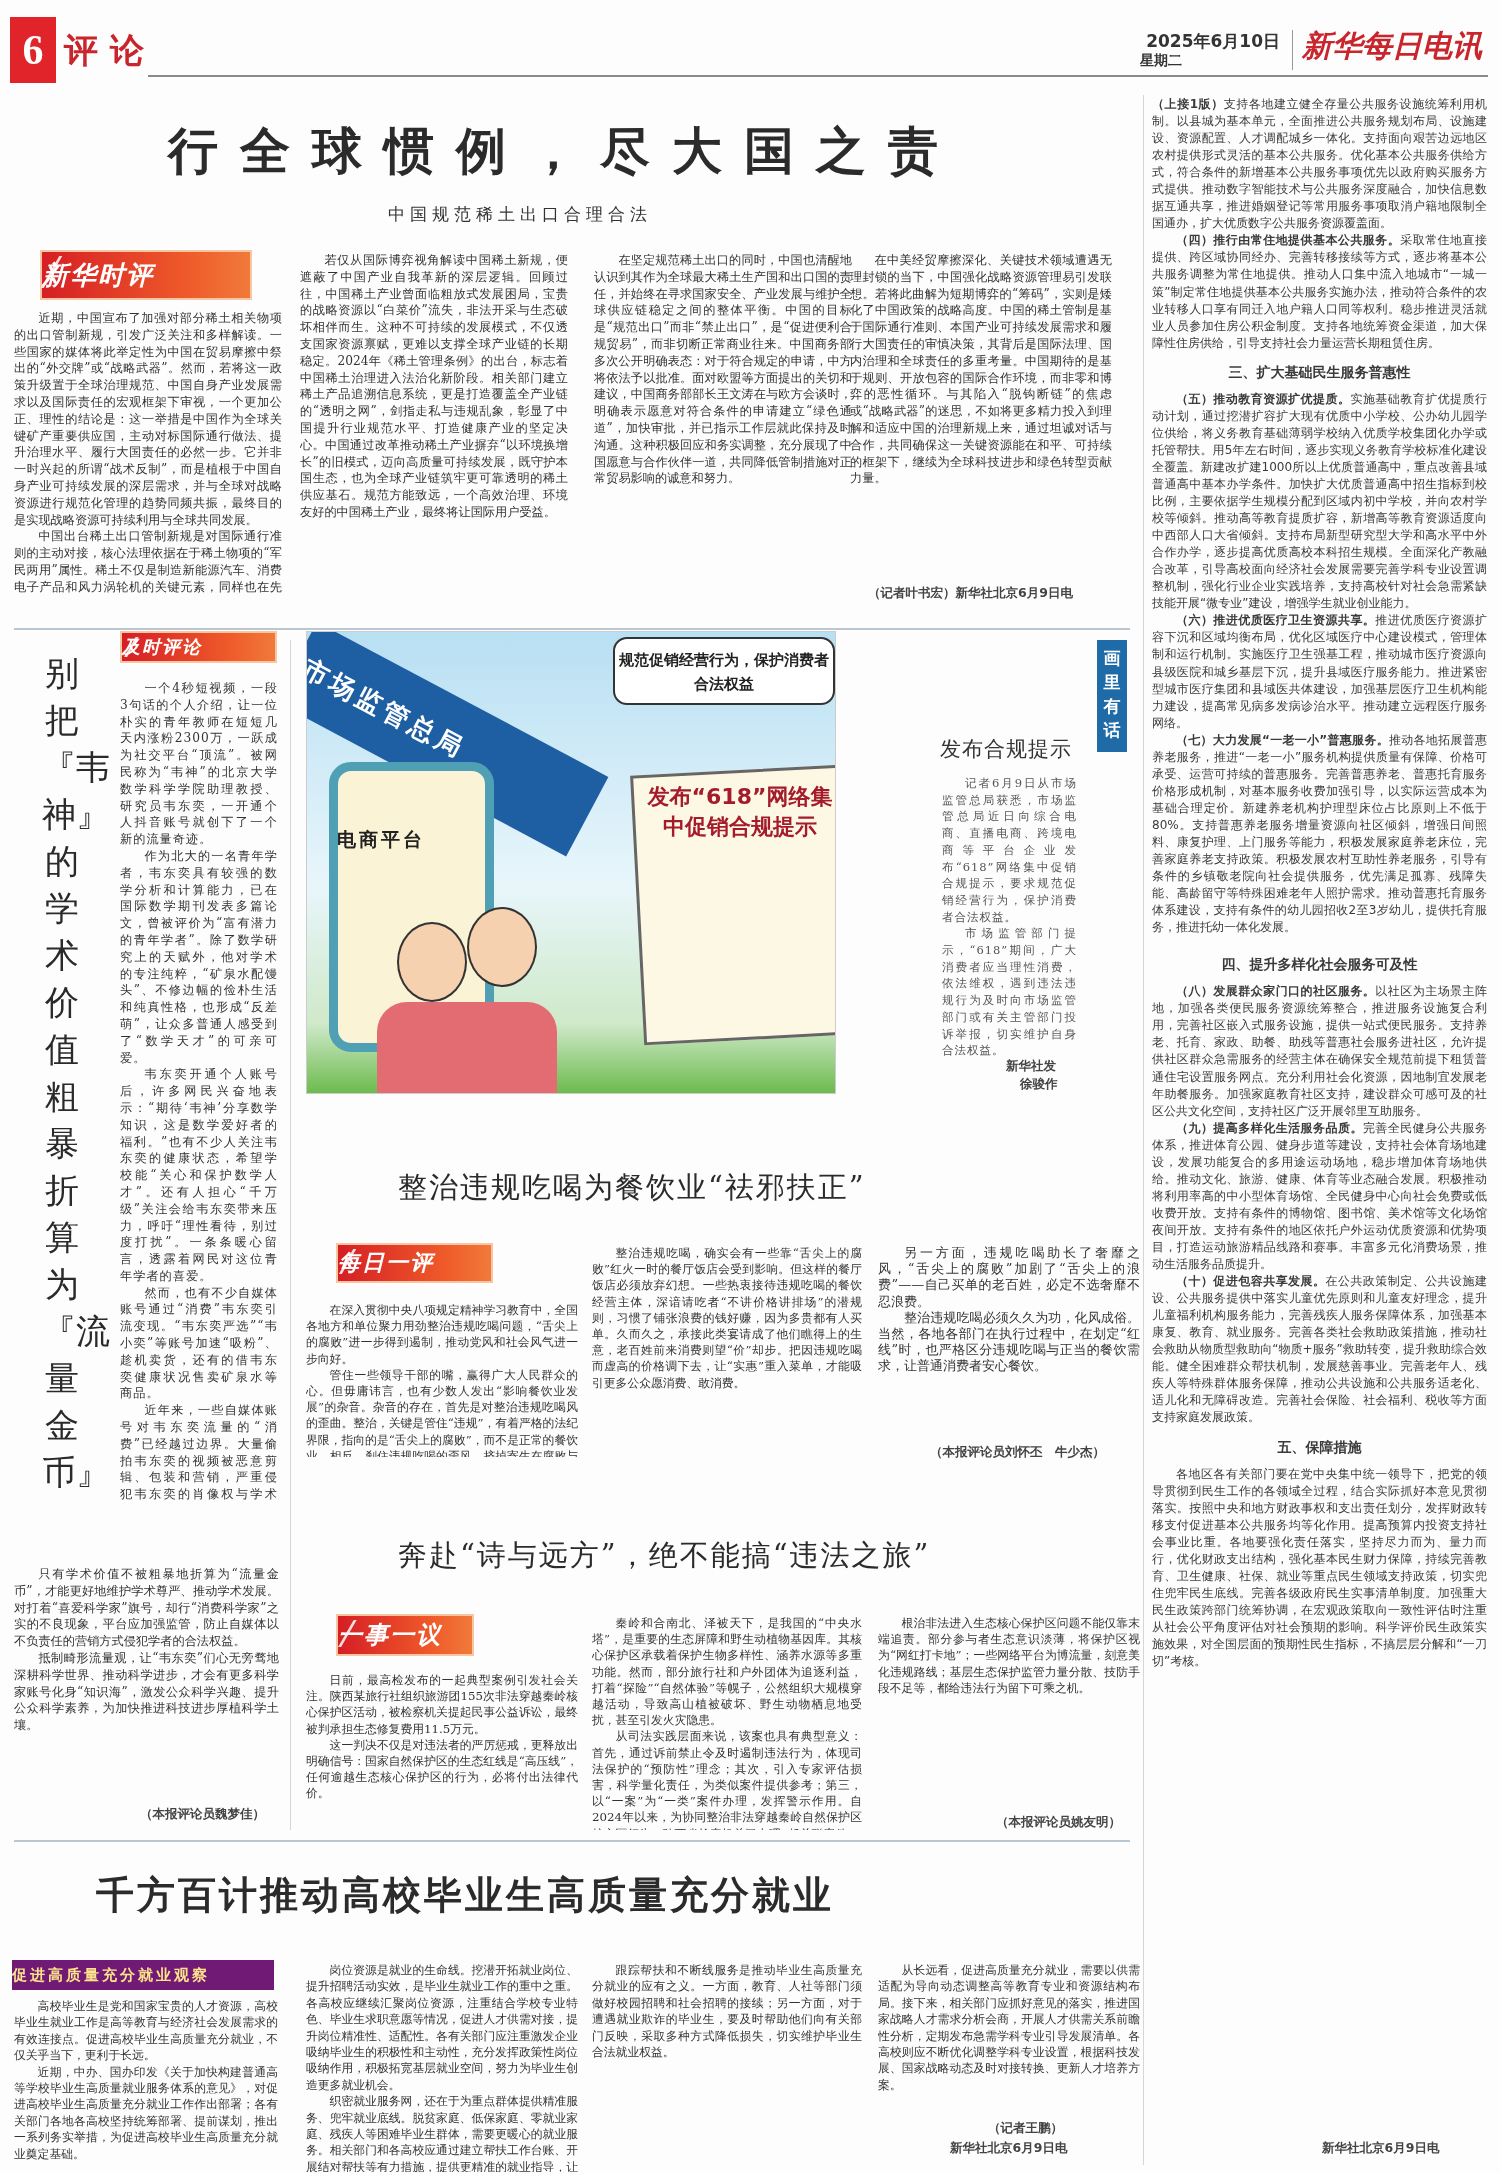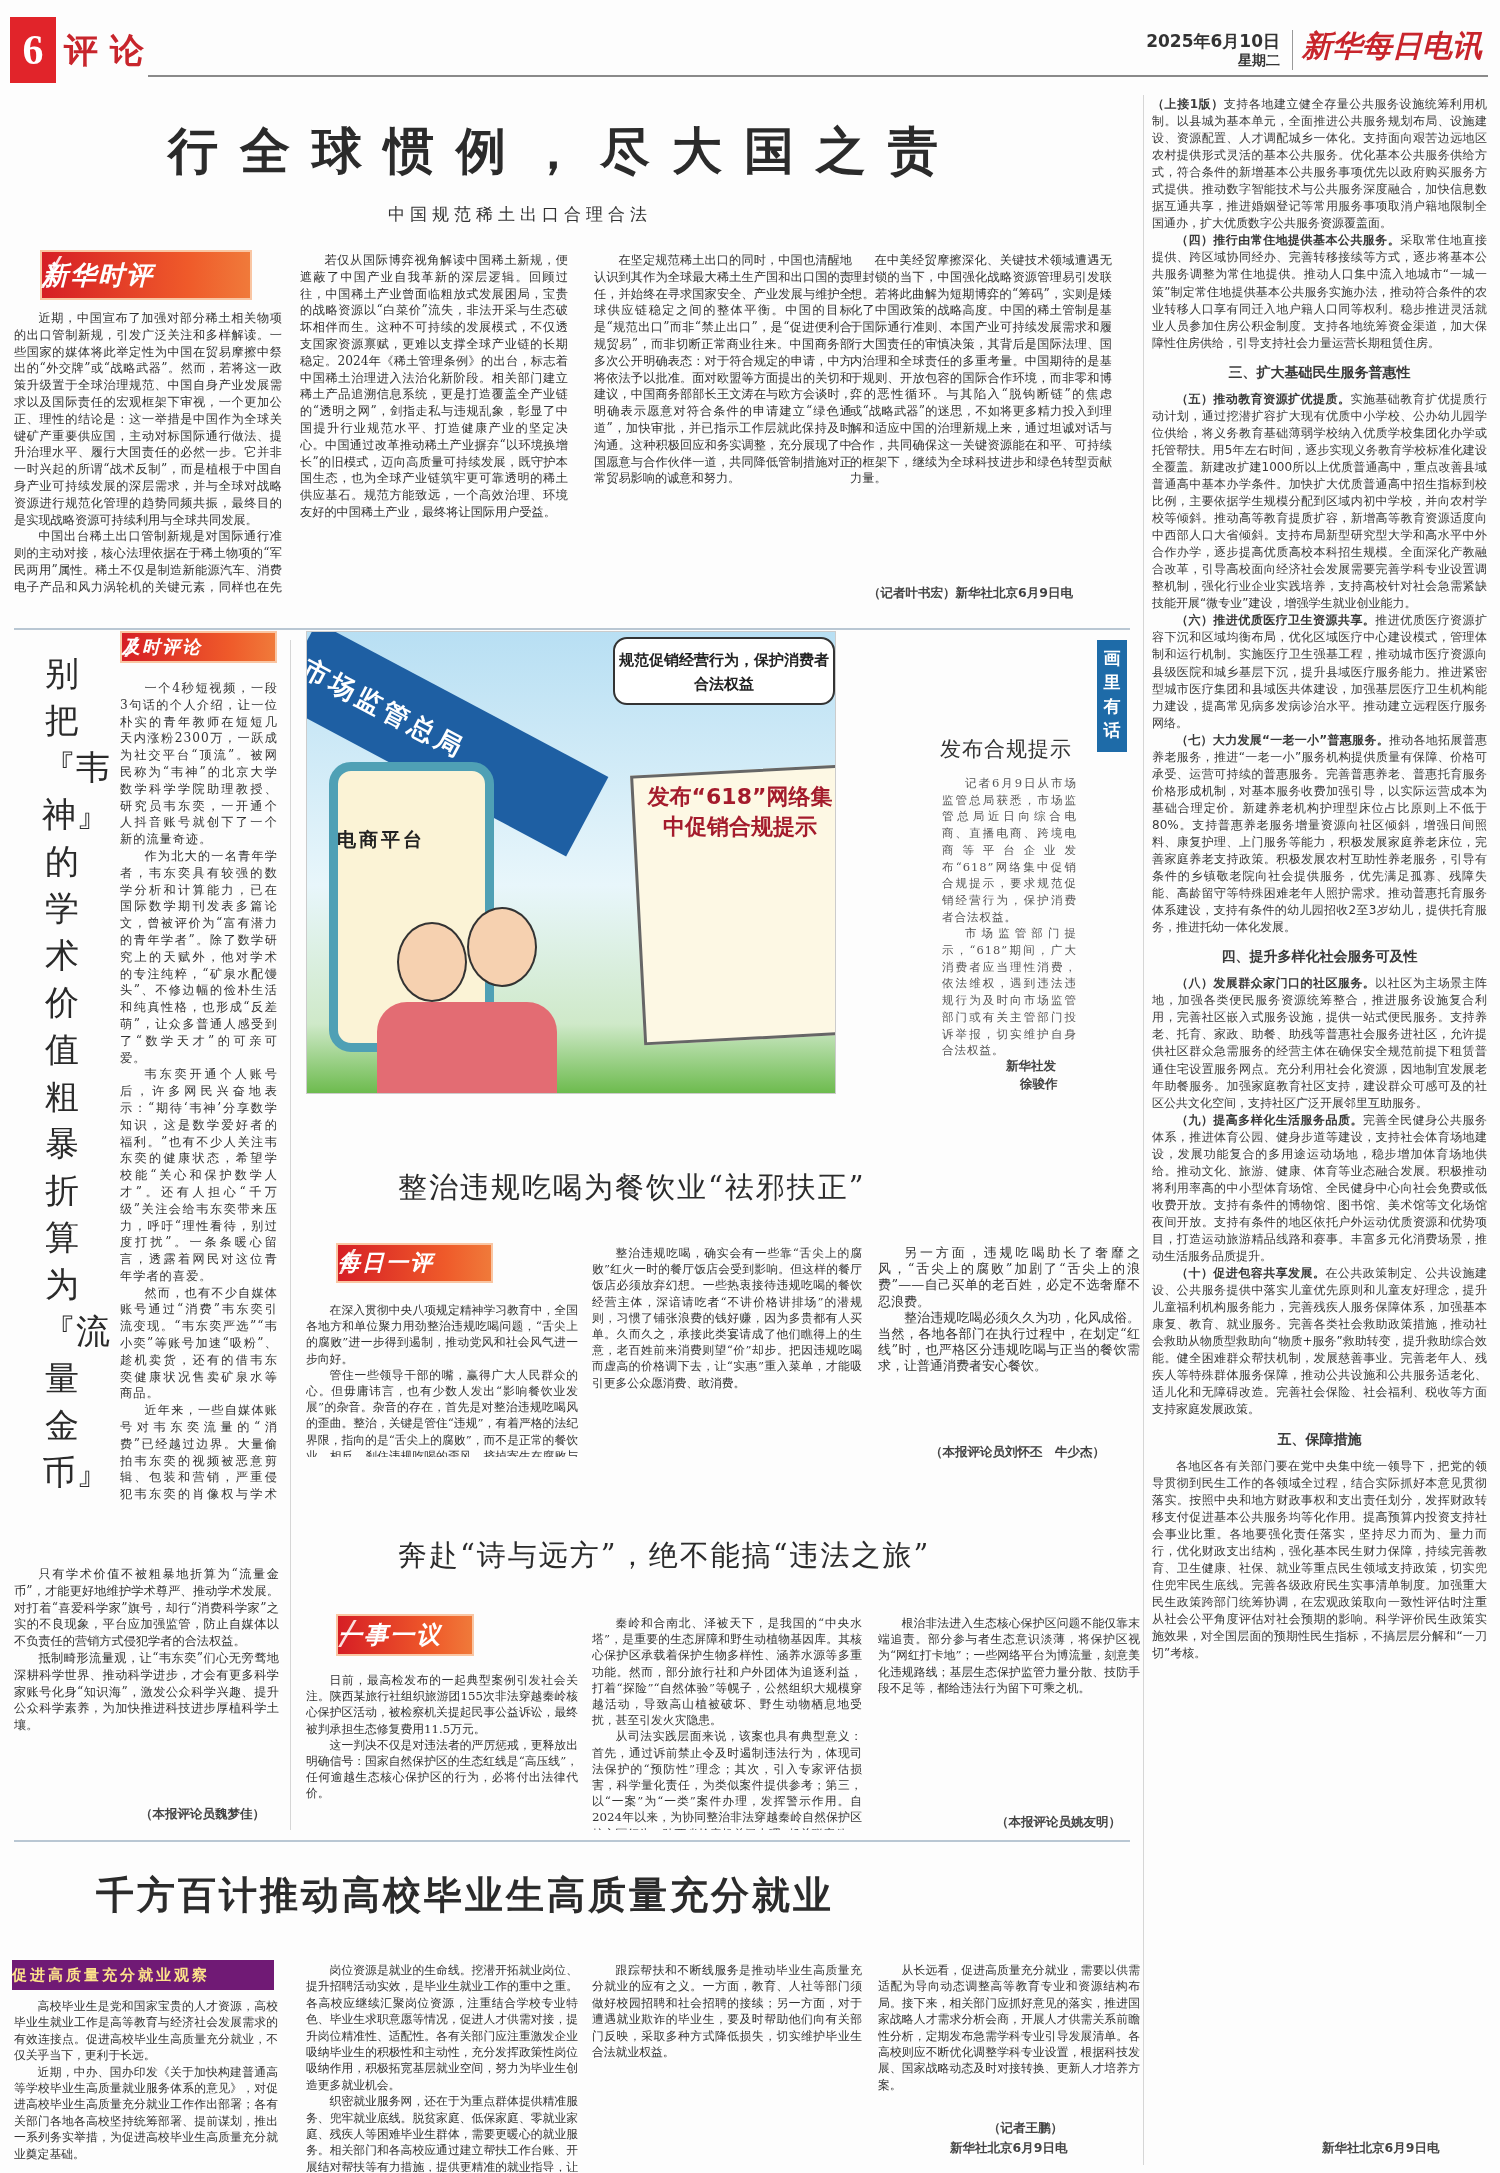--- a/index.html
+++ b/index.html
@@ -8,21 +8,21 @@
   .abs { position: absolute; }
   .txt { font-size: 12.2px; line-height: 16.8px; text-align: justify; color: #333; }
   .txt p { text-indent: 2em; }
   .sans { font-family: "DejaVu Sans", "Liberation Sans", sans-serif; }
 
   
   #page-num { left: 10px; top: 17px; width: 46px; height: 66px; background: #e1242a; color: #fff; font-size: 42px; font-weight: bold; text-align: center; line-height: 66px; font-family: "Liberation Serif", serif; }
   #section-name { left: 64px; top: 28px; font-size: 34px; font-weight: bold; color: #c8252c; letter-spacing: 12px; }
   #header-rule { left: 148px; top: 75px; width: 1340px; height: 2px; background: #8a8a8a; }
   #date { left: 1140px; top: 30px; font-size: 17px; font-weight: bold; color: #333; text-align: right; width: 140px; }
-  #weekday { left: 1140px; top: 52px; font-size: 14px; font-weight: bold; color: #333; text-align: right; width: 140px; }
+  #weekday { left: 1140px; top: 52px; font-size: 14px; font-weight: bold; color: #333; width: 140px; }
   #date-sep { left: 1292px; top: 30px; width: 1px; height: 40px; background: #999; }
   #masthead { left: 1302px; top: 26px; font-size: 30px; color: #c8252c; font-weight: bold; font-style: italic; }
 
   
   .badge { background: linear-gradient(90deg,#d61e25,#ef5a2a 70%,#f07a3a); color: #fff; font-weight: bold; font-style: italic; display: flex; align-items: center; justify-content: flex-start; border: 2px solid #f9c6a3; font-family: "DejaVu Sans", sans-serif; letter-spacing: 2px; position: absolute; }
   .badge .pen { position: absolute; left: 8px; top: 4px; width: 14px; height: 70%; border-left: 3px solid #fff; transform: skewX(-30deg); opacity: .85; }
 
   .headline { font-weight: bold; color: #2b2b2b; letter-spacing: 4px; position: absolute; }
   .byline { font-family: "DejaVu Sans", sans-serif; font-weight: bold; font-size: 12.5px; color: #444; position: absolute; }
   .col-rule { position: absolute; background: #d6d6d6; width: 1px; }
@@ -177,20 +177,20 @@
 <div class="byline" style="left:950px;top:2140px;">新华社北京6月9日电</div>
 
 <div class="col-rule" style="left:1143px;top:95px;height:2070px;"></div>
 <div class="abs rtxt" style="left:1152px;top:96px;width:335px;height:2048px;overflow:hidden;">
   <p style="text-indent:0"><span class="bold-lead">（上接1版）</span><span>支持各地建立健全存量公共服务设施统筹利用机制。以县城为基本单元，全面推进公共服务规划布局、设施建设、资源配置、人才调配城乡一体化。支持面向艰苦边远地区农村提供形式灵活的基本公共服务。优化基本公共服务供给方式，符合条件的新增基本公共服务事项优先以政府购买服务方式提供。推动数字智能技术与公共服务深度融合，加快信息数据互通共享，推进婚姻登记等常用服务事项取消户籍地限制全国通办，扩大优质数字公共服务资源覆盖面。</span></p>
   <p><span class="bold-lead">（四）推行由常住地提供基本公共服务。</span><span>采取常住地直接提供、跨区域协同经办、完善转移接续等方式，逐步将基本公共服务调整为常住地提供。推动人口集中流入地城市“一城一策”制定常住地提供基本公共服务实施办法，推动符合条件的农业转移人口享有同迁入地户籍人口同等权利。稳步推进灵活就业人员参加住房公积金制度。支持各地统筹资金渠道，加大保障性住房供给，引导支持社会力量运营长期租赁住房。</span></p>
   <div class="bold-lead" style="text-align:center;font-size:14px;margin:12px 0 10px;">三、扩大基础民生服务普惠性</div>
   <p><span class="bold-lead">（五）推动教育资源扩优提质。</span><span>实施基础教育扩优提质行动计划，通过挖潜扩容扩大现有优质中小学校、公办幼儿园学位供给，将义务教育基础薄弱学校纳入优质学校集团化办学或托管帮扶。用5年左右时间，逐步实现义务教育学校标准化建设全覆盖。新建改扩建1000所以上优质普通高中，重点改善县域普通高中基本办学条件。加快扩大优质普通高中招生指标到校比例，主要依据学生规模分配到区域内初中学校，并向农村学校等倾斜。推动高等教育提质扩容，新增高等教育资源适度向中西部人口大省倾斜。支持布局新型研究型大学和高水平中外合作办学，逐步提高优质高校本科招生规模。全面深化产教融合改革，引导高校面向经济社会发展需要完善学科专业设置调整机制，强化行业企业实践培养，支持高校针对社会急需紧缺技能开展“微专业”建设，增强学生就业创业能力。</span></p>
   <p><span class="bold-lead">（六）推进优质医疗卫生资源共享。</span><span>推进优质医疗资源扩容下沉和区域均衡布局，优化区域医疗中心建设模式，管理体制和运行机制。实施医疗卫生强基工程，推动城市医疗资源向县级医院和城乡基层下沉，提升县域医疗服务能力。推进紧密型城市医疗集团和县域医共体建设，加强基层医疗卫生机构能力建设，提高常见病多发病诊治水平。推动建立远程医疗服务网络。</span></p>
   <p><span class="bold-lead">（七）大力发展“一老一小”普惠服务。</span><span>推动各地拓展普惠养老服务，推进“一老一小”服务机构提供质量有保障、价格可承受、运营可持续的普惠服务。完善普惠养老、普惠托育服务价格形成机制，对基本服务收费加强引导，以实际运营成本为基础合理定价。新建养老机构护理型床位占比原则上不低于80%。支持普惠养老服务增量资源向社区倾斜，增强日间照料、康复护理、上门服务等能力，积极发展家庭养老床位，完善家庭养老支持政策。积极发展农村互助性养老服务，引导有条件的乡镇敬老院向社会提供服务，优先满足孤寡、残障失能、高龄留守等特殊困难老年人照护需求。推动普惠托育服务体系建设，支持有条件的幼儿园招收2至3岁幼儿，提供托育服务，推进托幼一体化发展。</span></p>
-  <div class="bold-lead" style="text-align:center;font-size:14px;margin:12px 0 10px;">四、提升多样化社会服务可及性</div>
+  <div class="bold-lead" style="text-align:center;font-size:14px;margin:20px 0 10px;">四、提升多样化社会服务可及性</div>
   <p><span class="bold-lead">（八）发展群众家门口的社区服务。</span><span>以社区为主场景主阵地，加强各类便民服务资源统筹整合，推进服务设施复合利用，完善社区嵌入式服务设施，提供一站式便民服务。支持养老、托育、家政、助餐、助残等普惠社会服务进社区，允许提供社区群众急需服务的经营主体在确保安全规范前提下租赁普通住宅设置服务网点。充分利用社会化资源，因地制宜发展老年助餐服务。加强家庭教育社区支持，建设群众可感可及的社区公共文化空间，支持社区广泛开展邻里互助服务。</span></p>
   <p><span class="bold-lead">（九）提高多样化生活服务品质。</span><span>完善全民健身公共服务体系，推进体育公园、健身步道等建设，支持社会体育场地建设，发展功能复合的多用途运动场地，稳步增加体育场地供给。推动文化、旅游、健康、体育等业态融合发展。积极推动将利用率高的中小型体育场馆、全民健身中心向社会免费或低收费开放。支持有条件的博物馆、图书馆、美术馆等文化场馆夜间开放。支持有条件的地区依托户外运动优质资源和优势项目，打造运动旅游精品线路和赛事。丰富多元化消费场景，推动生活服务品质提升。</span></p>
   <p><span class="bold-lead">（十）促进包容共享发展。</span><span>在公共政策制定、公共设施建设、公共服务提供中落实儿童优先原则和儿童友好理念，提升儿童福利机构服务能力，完善残疾人服务保障体系，加强基本康复、教育、就业服务。完善各类社会救助政策措施，推动社会救助从物质型救助向“物质+服务”救助转变，提升救助综合效能。健全困难群众帮扶机制，发展慈善事业。完善老年人、残疾人等特殊群体服务保障，推动公共设施和公共服务适老化、适儿化和无障碍改造。完善社会保险、社会福利、税收等方面支持家庭发展政策。</span></p>
   <div class="bold-lead" style="text-align:center;font-size:14px;margin:12px 0 10px;">五、保障措施</div>
   <p>各地区各有关部门要在党中央集中统一领导下，把党的领导贯彻到民生工作的各领域全过程，结合实际抓好本意见贯彻落实。按照中央和地方财政事权和支出责任划分，发挥财政转移支付促进基本公共服务均等化作用。提高预算内投资支持社会事业比重。各地要强化责任落实，坚持尽力而为、量力而行，优化财政支出结构，强化基本民生财力保障，持续完善教育、卫生健康、社保、就业等重点民生领域支持政策，切实兜住兜牢民生底线。完善各级政府民生实事清单制度。加强重大民生政策跨部门统筹协调，在宏观政策取向一致性评估时注重从社会公平角度评估对社会预期的影响。科学评价民生政策实施效果，对全国层面的预期性民生指标，不搞层层分解和“一刀切”考核。</p>
 </div>
 <div class="byline" style="left:1322px;top:2140px;">新华社北京6月9日电</div>
 
 </body></html>

